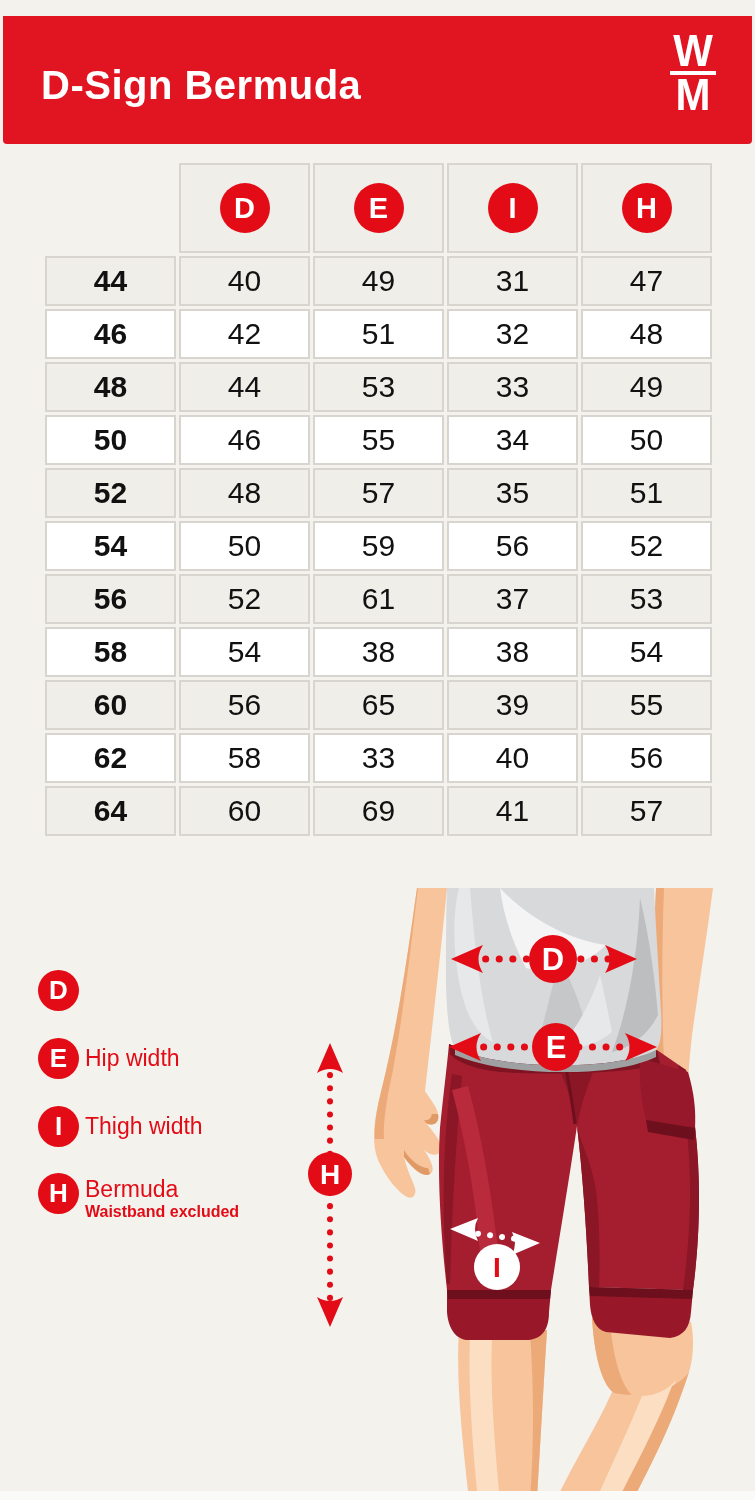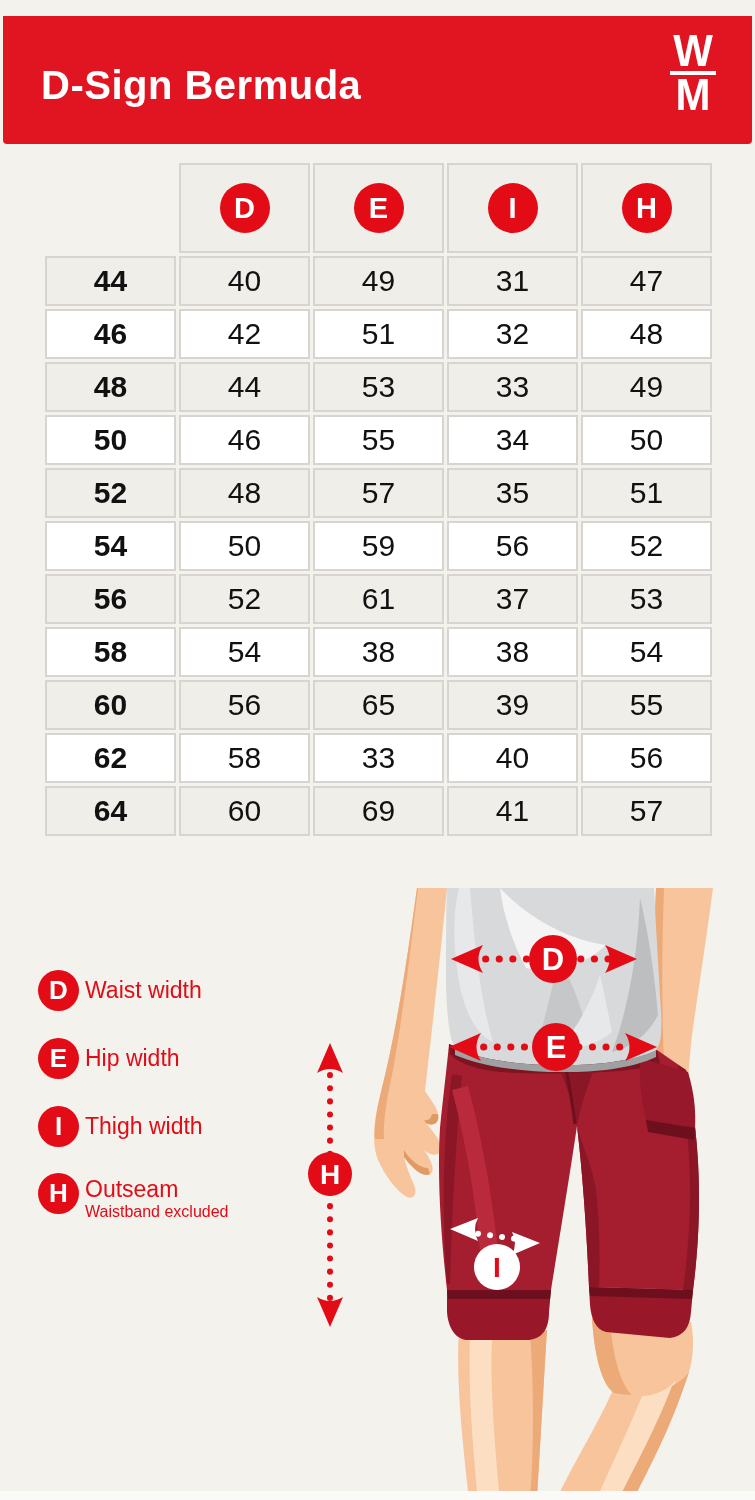--- a/index.html
+++ b/index.html
@@ -36,21 +36,21 @@
     align-items:center; justify-content:center; }
 
   
   .legend-item { position:absolute; left:38px; display:flex; gap:6px; align-items:flex-start; }
   .legend-circle { flex:0 0 auto; width:41px; height:41px; border-radius:50%;
     background:#e30b16; color:#fff; font-size:26px; font-weight:700;
     display:flex; align-items:center; justify-content:center; }
   .legend-text { color:#e30b16; }
   .legend-label { font-size:23px; font-weight:500; line-height:41px; }
   .legend-item.two-line .legend-label { line-height:26px; margin-top:3px; }
-  .legend-note { font-size:16px; font-weight:400; line-height:19px; }
+  .legend-note { font-size:16px; font-weight:700; line-height:19px; }
 
   
   .figure-svg { position:absolute; left:0; top:888px; width:755px; height:612px; }
 
   .bottom-strip { position:absolute; left:0; right:0; bottom:0; height:9px; background:#fafaf8; }
 </style>
 </head>
 <body>
 
 <div class="page">
@@ -159,34 +159,33 @@
           <td>60</td>
           <td>69</td>
           <td>41</td>
           <td>57</td>
         </tr>
       </tbody>
   </table>
 
   <div class="legend-item" style="top:970px">
     <span class="legend-circle">D</span>
-    <span class="legend-text legend-label">Waist width</span>
   </div>
   <div class="legend-item" style="top:1038px">
     <span class="legend-circle">E</span>
     <span class="legend-text legend-label">Hip width</span>
   </div>
   <div class="legend-item" style="top:1106px">
     <span class="legend-circle">I</span>
     <span class="legend-text legend-label">Thigh width</span>
   </div>
   <div class="legend-item two-line" style="top:1173px">
     <span class="legend-circle">H</span>
     <span class="legend-text">
-      <span class="legend-label" style="display:block">Outseam</span>
+      <span class="legend-label" style="display:block">Bermuda</span>
       <span class="legend-note" style="display:block">Waistband excluded</span>
     </span>
   </div>
 
   <svg class="figure-svg" viewBox="0 888 755 612" aria-hidden="true">
 
     <g>
       <path fill="#f7c49c" d="M417,888 C409,945 399,1020 381,1092 C374,1120 371,1142 378,1160 C386,1178 398,1192 407,1197 C413,1200 418,1194 414,1185 C410,1176 406,1166 404,1157 C412,1168 423,1178 430,1174 C436,1171 431,1160 424,1150 C432,1157 441,1156 441,1148 C441,1140 433,1132 426,1123 C433,1127 440,1123 438,1114 C437,1107 430,1099 425,1091 C433,1020 441,950 447,888 Z"></path>
       <path fill="#edaa79" d="M417,888 C409,945 399,1020 381,1092 C377,1108 374,1125 375,1139 L384,1139 C383,1120 387,1098 393,1070 C403,1015 411,946 418,888 Z"></path>
       <path fill="#e09a66" d="M404,1157 C412,1168 423,1178 430,1174 L428,1168 C420,1168 410,1160 404,1150 Z M426,1123 C433,1127 440,1123 438,1114 L432,1114 C431,1119 428,1121 424,1120 Z"></path>

